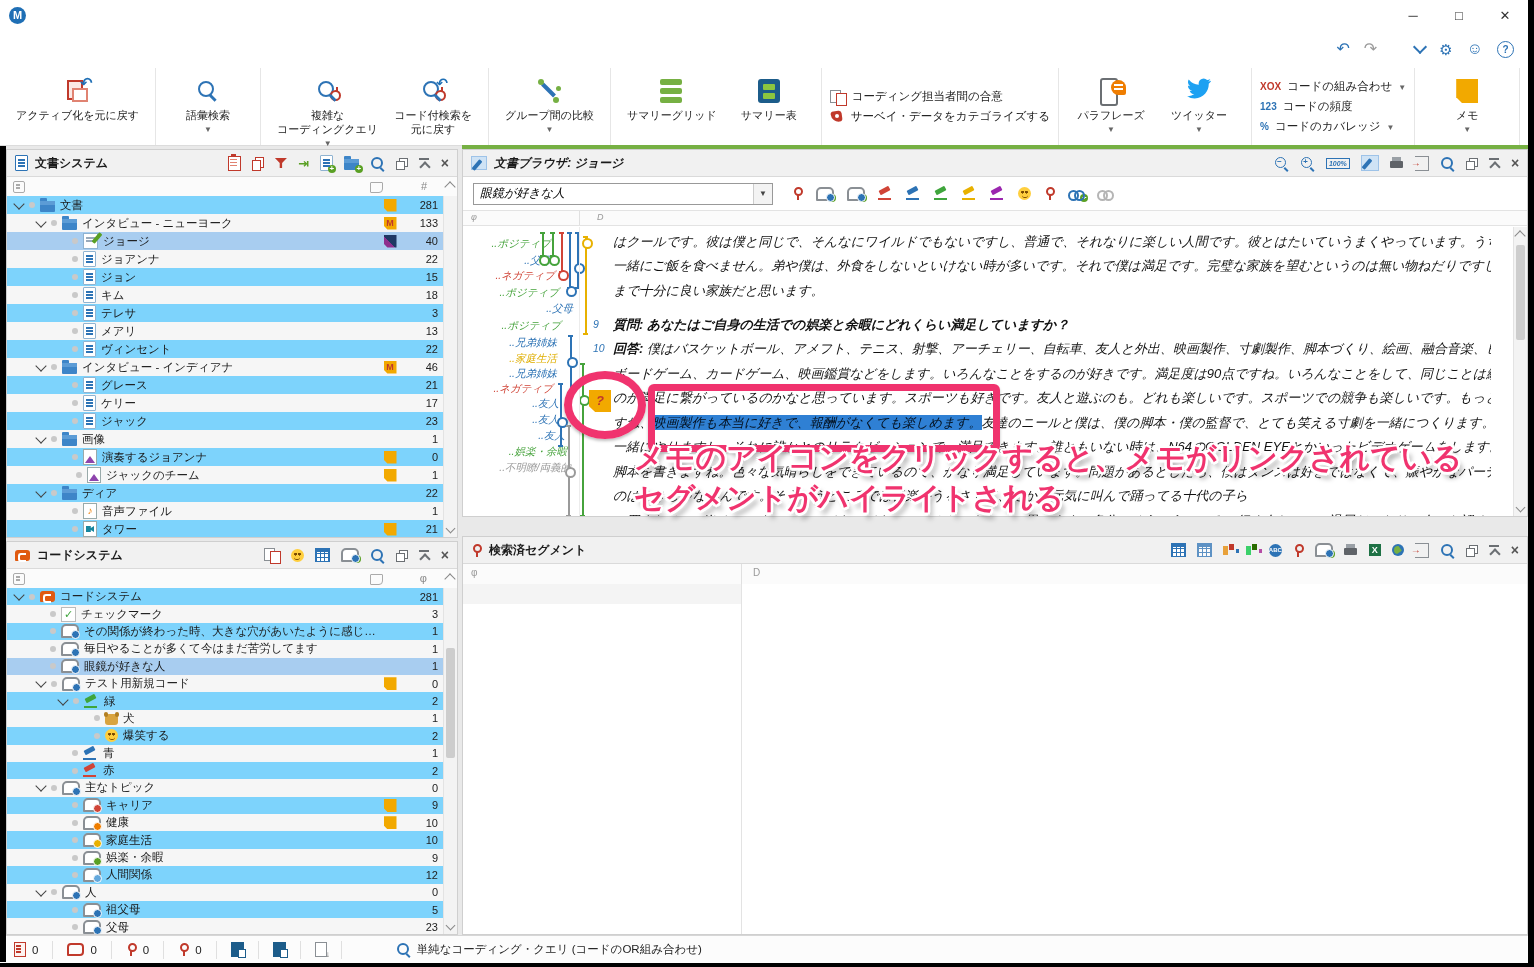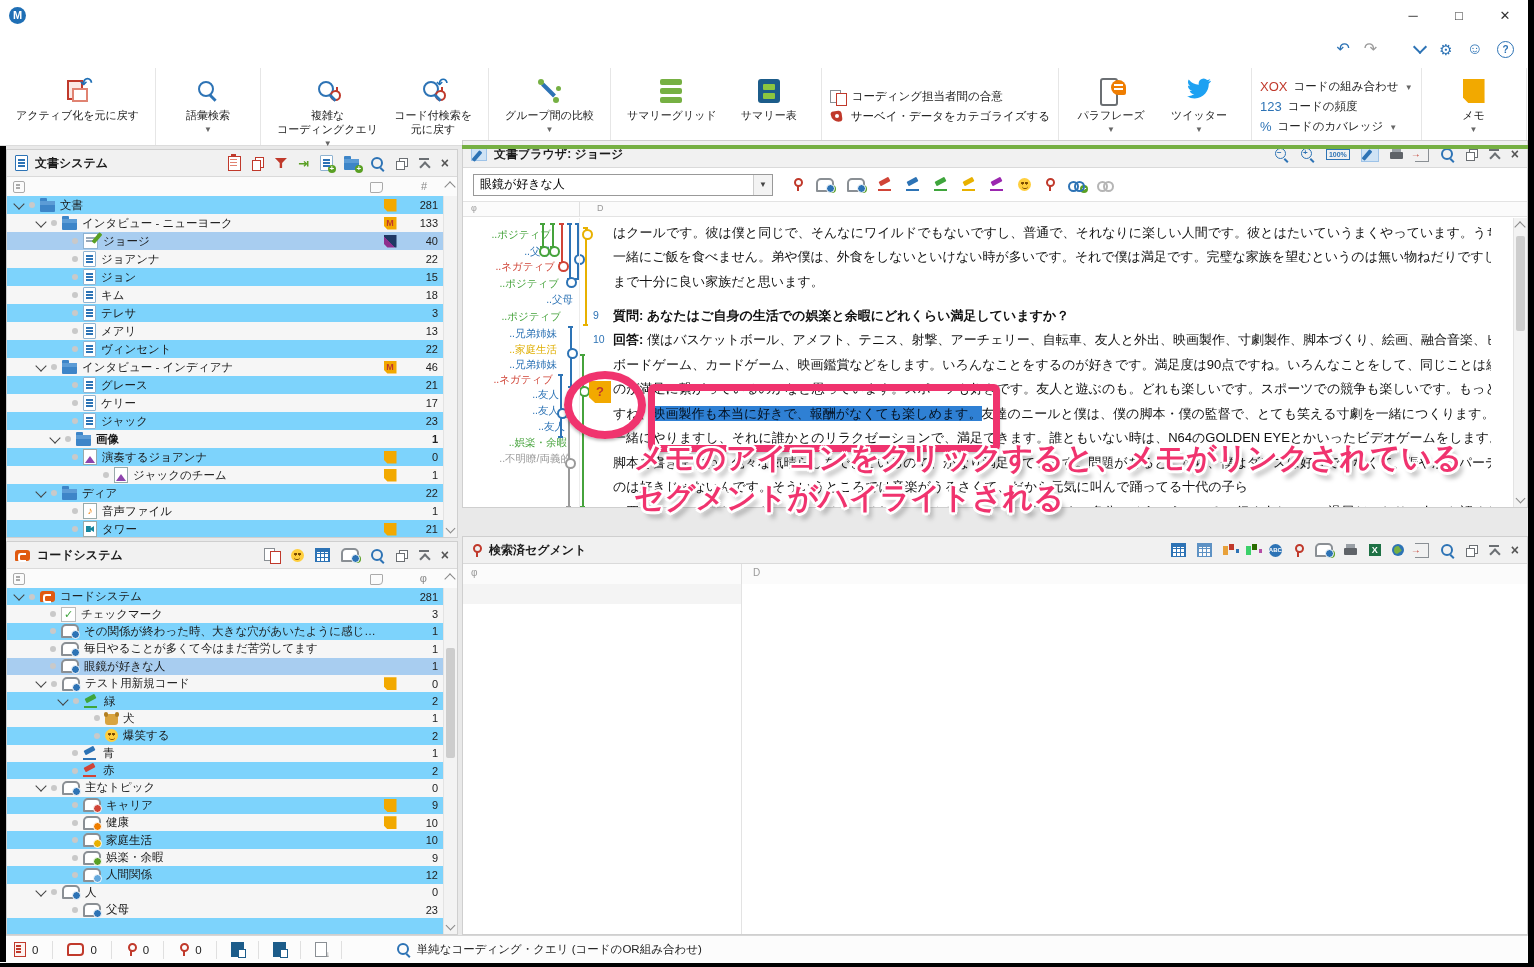--- a/index.html
+++ b/index.html
@@ -26,21 +26,21 @@
   .chevdn{width:8px;height:8px;border-right:2px solid #2d73b5;border-bottom:2px solid #2d73b5;transform:rotate(45deg);margin-top:-4px;}
   
   .ribbon{position:absolute;left:0;top:68px;right:0;height:77px;background:#fff;border-bottom:1px solid #dcdcdc;display:flex;}
   .rgroup{display:flex;align-items:flex-start;border-right:1px solid #e6e6e6;padding:4px 8px;height:100%;box-sizing:border-box;}
   .rbtn{display:flex;flex-direction:column;align-items:center;padding:2px 8px;min-width:72px;}
   .rbtn .ric{height:30px;display:flex;align-items:center;justify-content:center;margin-top:2px;}
   .rbtn .rlabel{font-size:11px;color:#1a1a1a;text-align:center;line-height:1.25;margin-top:3px;white-space:pre;}
   .dd{font-size:8px;color:#666;margin-top:2px;}
   .rrows{display:flex;flex-direction:column;justify-content:center;height:100%;gap:5px;}
   .rrow{display:flex;align-items:center;gap:6px;font-size:11.5px;color:#1a1a1a;white-space:nowrap;}
-  .rpre{font-weight:normal;font-size:13px;}
+  .rpre{font-weight:bold;font-size:10px;}
   .rpre.red{color:#c0392b}.rpre.blue{color:#2d73b5}
   
   .x-undoact{position:relative;width:26px;height:26px;}
   .x-undoact::before{content:"";position:absolute;left:2px;top:2px;width:12px;height:16px;border:2px solid #c0392b;background:#fbe9e5;}
   .x-undoact::after{content:"↶";position:absolute;right:-2px;top:-4px;color:#1f6fb5;font-size:15px;font-weight:bold;}
   .x-undoact .minidoc{position:absolute;left:7px;top:10px;width:12px;height:10px;border:2px solid #e08372;background:#fff;}
   .magbase{position:relative;width:24px;height:24px;}
   .magbase::before{content:"";position:absolute;left:2px;top:2px;width:12px;height:12px;border:2.5px solid #2d73b5;border-radius:50%;}
   .magbase::after{content:"";position:absolute;left:15px;top:15px;width:8px;height:3px;background:#2d73b5;transform:rotate(45deg);transform-origin:0 0;}
   .redring{position:absolute;right:-1px;bottom:2px;width:7px;height:7px;border:2px solid #c0392b;border-radius:50%;background:#fff;}
@@ -527,41 +527,41 @@
         </div>
         <div class="trow" style="height: 18px; padding-left: 52px;">
           <span style="width: 13px; flex: 0 0 auto;"></span>
           <span class="tdot"></span>
           <span class="i i-doc"></span>
           <span class="lbl">ジャック</span>
           <span style="flex: 1 1 0%;"></span>
           <span class="memoslot"></span>
           <span class="cnt">23</span>
         </div>
-        <div class="trow alt" style="height: 18px; padding-left: 44px; font-weight: bold;">
+        <div class="trow alt" style="height: 18px; padding-left: 30px;">
           <span class="tchev"></span>
           <span class="tdot"></span>
           <span class="i i-folder"></span>
           <span class="lbl">画像</span>
           <span style="flex: 1 1 0%;"></span>
           <span class="memoslot"></span>
           <span class="cnt">1</span>
         </div>
         <div class="trow" style="height: 18px; padding-left: 52px;">
           <span style="width: 13px; flex: 0 0 auto;"></span>
           <span class="tdot"></span>
           <span class="i i-img"></span>
           <span class="lbl">演奏するジョアンナ</span>
           <span style="flex: 1 1 0%;"></span>
           <span class="memoslot">
             <span class="i i-memo memo-sm"></span>
           </span>
           <span class="cnt">0</span>
         </div>
-        <div class="trow alt" style="height: 18px; padding-left: 83px;">
+        <div class="trow alt" style="height: 18px; padding-left: 56px;">
           <span style="width: 13px; flex: 0 0 auto;"></span>
           <span class="tdot"></span>
           <span class="i i-img"></span>
           <span class="lbl">ジャックのチーム</span>
           <span style="flex: 1 1 0%;"></span>
           <span class="memoslot">
             <span class="i i-memo memo-sm"></span>
           </span>
           <span class="cnt">1</span>
         </div>
@@ -785,37 +785,46 @@
         </div>
         <div class="trow alt" style="height: 17.4px; padding-left: 30px;">
           <span class="tchev"></span>
           <span class="tdot"></span>
           <span class="i i-codetag" style="--dot: #2d73b5;"></span>
           <span class="lbl">人</span>
           <span style="flex: 1 1 0%;"></span>
           <span class="memoslot"></span>
           <span class="cnt">0</span>
         </div>
+        <div class="trow" style="height: 17.4px; padding-left: 52px;">
+          <span style="width: 13px; flex: 0 0 auto;"></span>
+          <span class="tdot"></span>
+          <span class="i i-codetag" style="--dot: #2d73b5;"></span>
+          <span class="lbl">祖父母</span>
+          <span style="flex: 1 1 0%;"></span>
+          <span class="memoslot"></span>
+          <span class="cnt">5</span>
+        </div>
         <div class="trow alt" style="height: 17.4px; padding-left: 52px;">
           <span style="width: 13px; flex: 0 0 auto;"></span>
           <span class="tdot"></span>
           <span class="i i-codetag" style="--dot: #2d73b5;"></span>
           <span class="lbl">父母</span>
           <span style="flex: 1 1 0%;"></span>
           <span class="memoslot"></span>
           <span class="cnt">23</span>
         </div>
       </div>
     <div class="vsb" style="top:46px;bottom:0">
       <div class="thumb" style="top:60px;height:110px"></div>
       <div class="dn"></div>
     </div>
   </div>
 
-  <div class="panel" id="browserPanel" style="left:462px;top:140px;width:1066px;height:368px;">
+  <div class="panel" id="browserPanel" style="left:462px;top:149px;width:1066px;height:368px;font-style:italic;">
     <div class="phead">
       <span class="i i-edit" style="width:14px;height:12px"></span>
       <span class="ptitle">文書ブラウザ: ジョージ</span>
       <span class="picons">
           <span class="i i-zoom">
             <span class="zi">−</span>
           </span>
           <span class="i i-zoom">
             <span class="zi">+</span>
           </span>

